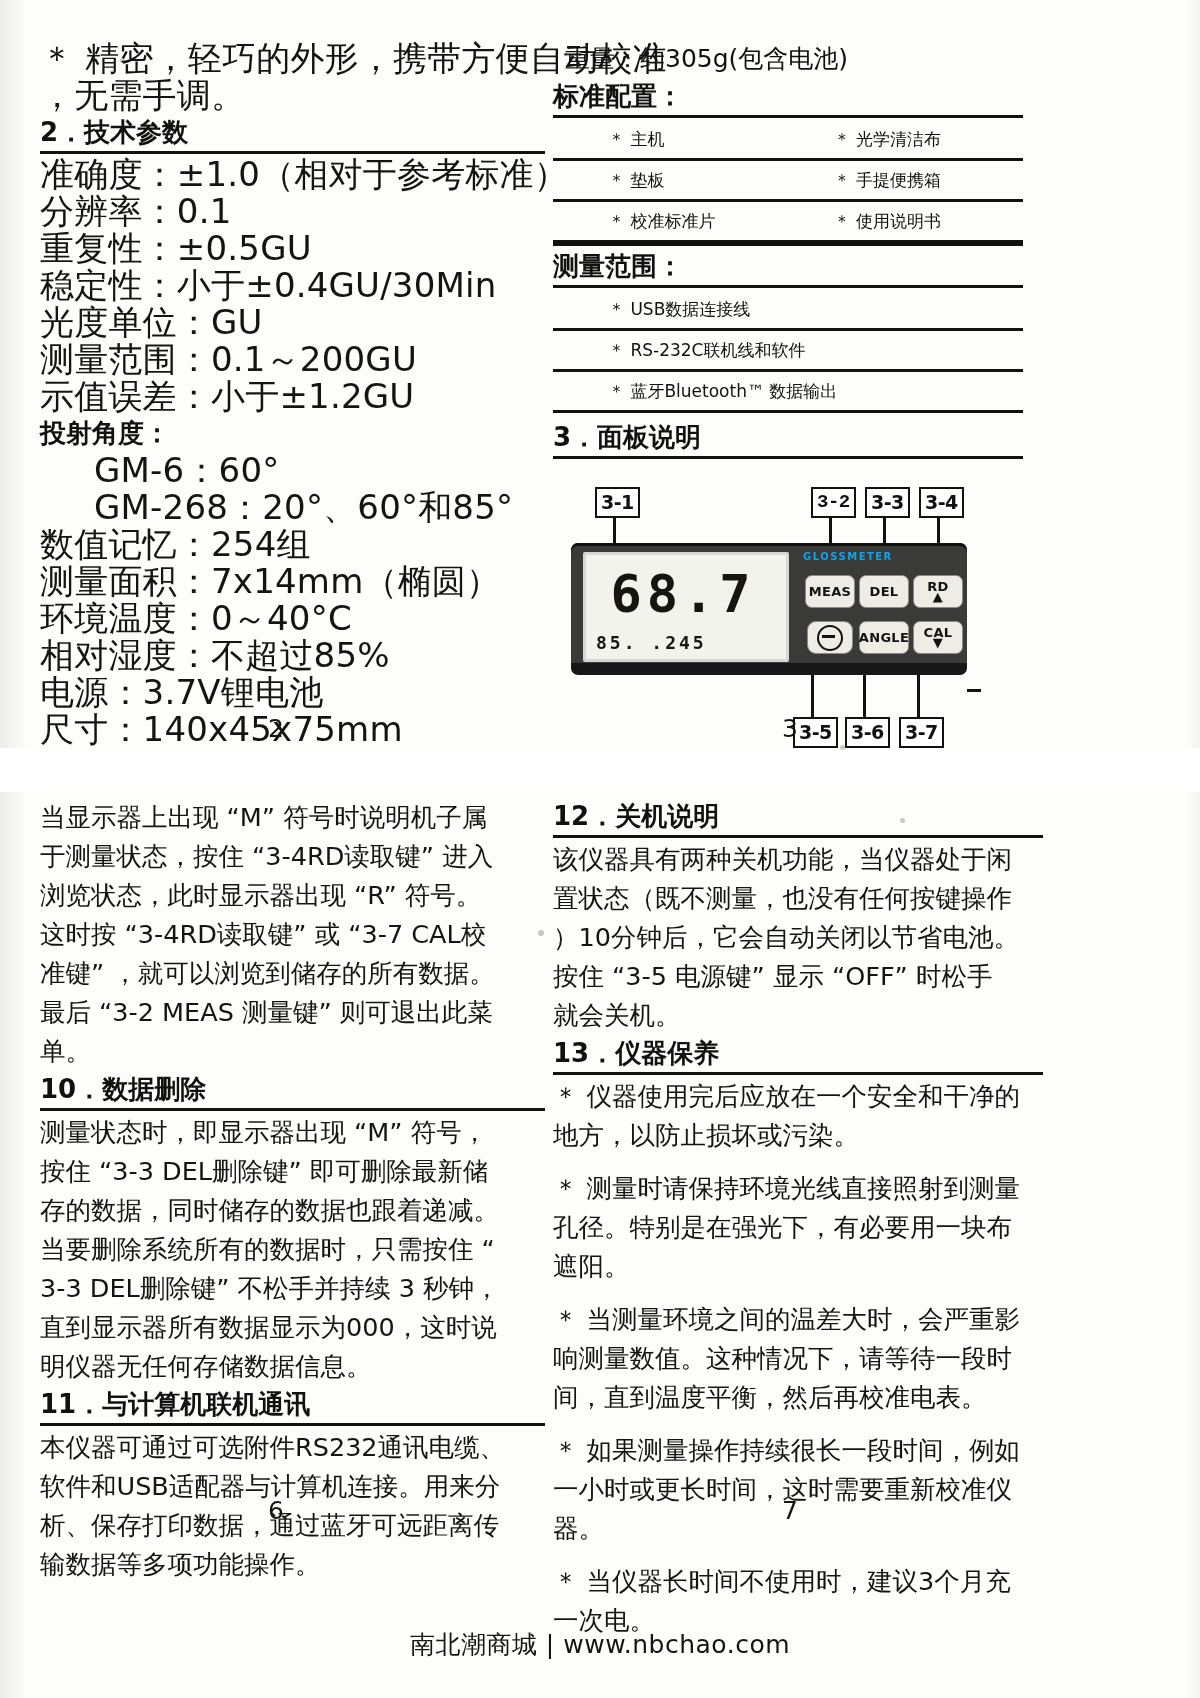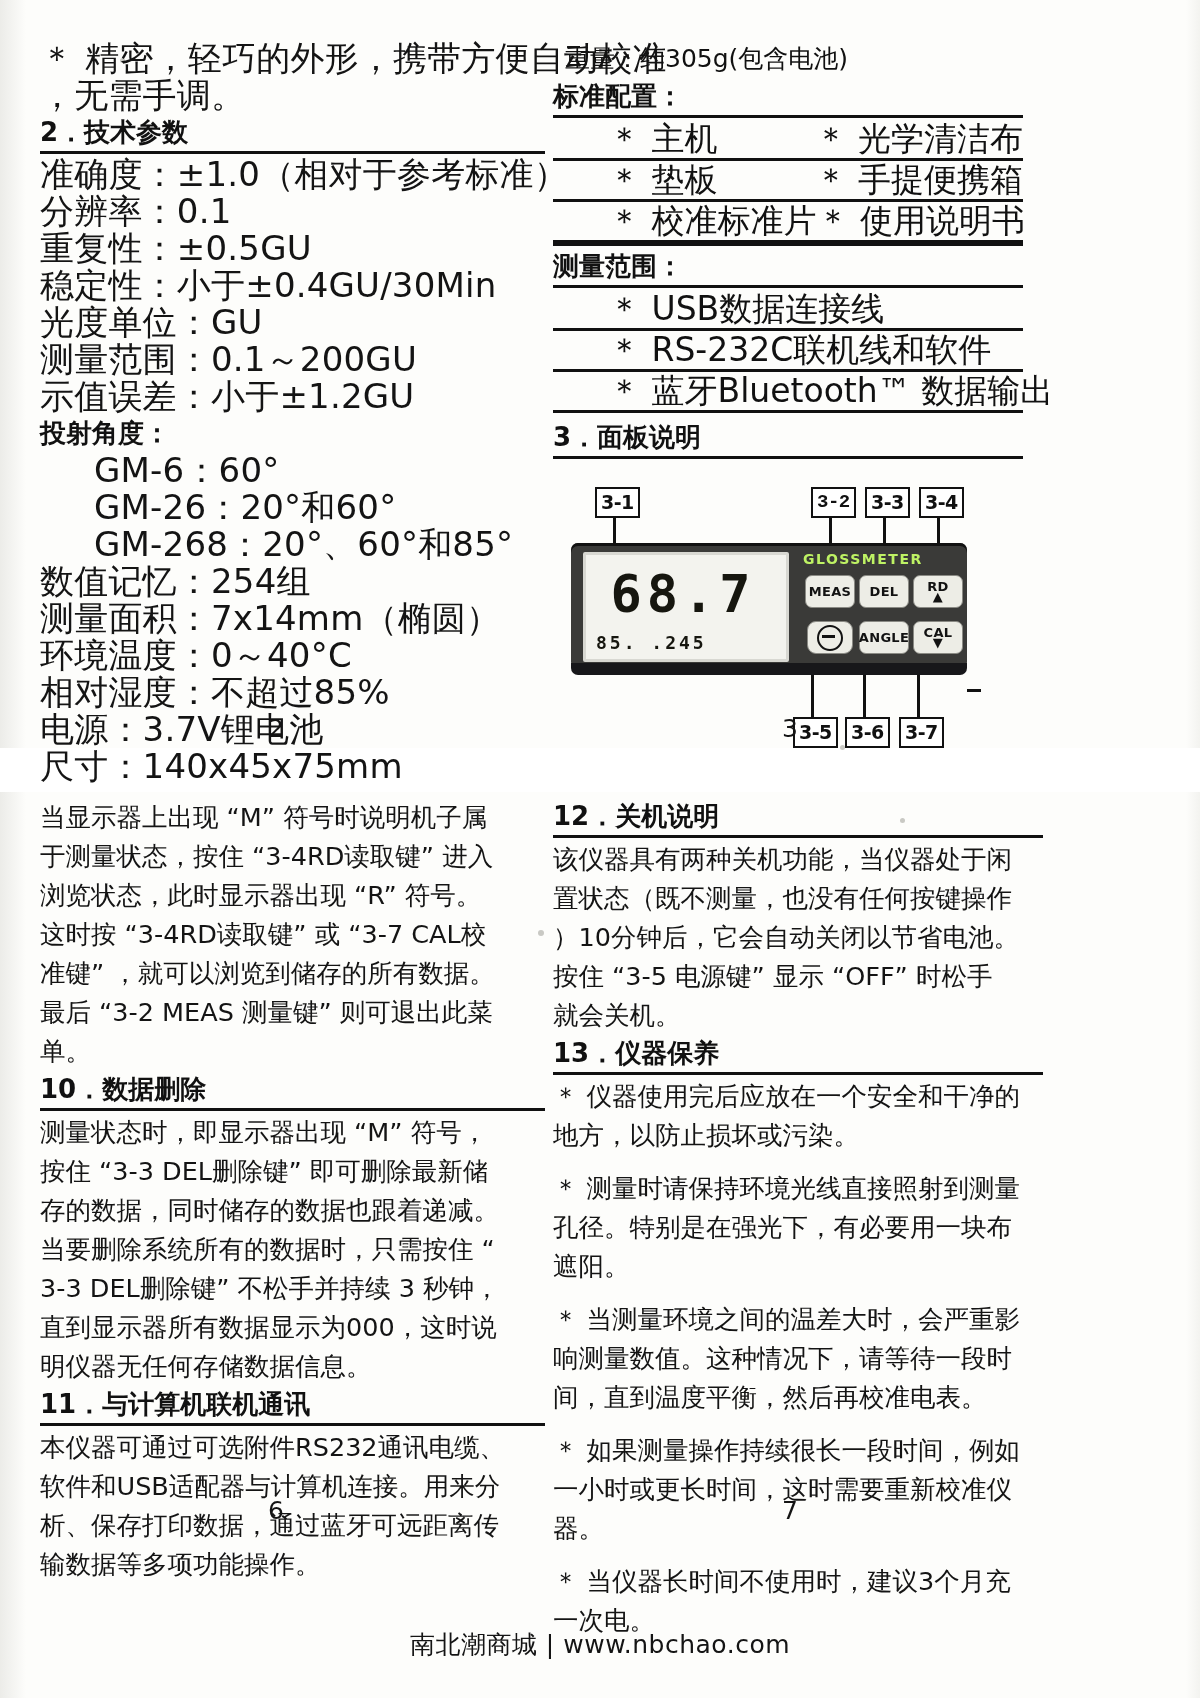--- a/index.html
+++ b/index.html
@@ -92,21 +92,21 @@
   }
 
   
   .rule {
     border-bottom: 3px solid #111;
     height: 0;
     margin: 0;
   }
   .kit-row {
     display: flex;
-    font-size: 33px;
+    font-size: 17px;
     line-height: 38px;
     white-space: nowrap;
   }
   .kit-a { width: 250px; padding-left: 55px; }
   .kit-b { width: 210px; }
 
   .weight-line {
     font-size: 25px;
     line-height: 38px;
     padding-left: 12px;
@@ -188,24 +188,24 @@
     font-size: 18px;
     font-weight: bold;
     letter-spacing: 3px;
     color: #16160f;
   }
 
   .brand {
     position: absolute;
     left: 232px;
     top: 8px;
-    font-size: 14px;
+    font-size: 10px;
     font-weight: bold;
     letter-spacing: 1.5px;
-    color: #bef264;
+    color: #0ea5e9;
     font-family: "DejaVu Sans", "Liberation Sans", sans-serif;
   }
 
   .key {
     position: absolute;
     width: 48px;
     height: 31px;
     background: #ededE6;
     border-radius: 7px;
     border: 1.5px solid #8a8a84;
@@ -305,21 +305,20 @@
     <div class="line">分辨率：0.1</div>
     <div class="line">重复性：±0.5GU</div>
     <div class="line">稳定性：小于±0.4GU/30Min</div>
     <div class="line">光度单位：GU</div>
     <div class="line">测量范围：0.1～200GU</div>
     <div class="line">示值误差：小于±1.2GU</div>
 
     <div class="plain-bold">投射角度：</div>
 
     <div class="line indent-1">GM-6：60°</div>
-    <div class="line indent-1">GM-26：20°和60°</div>
     <div class="line indent-1">GM-268：20°、60°和85°</div>
 
     <div class="line">数值记忆：254组</div>
     <div class="line">测量面积：7x14mm（椭圆）</div>
     <div class="line">环境温度：0～40°C</div>
     <div class="line">相对湿度：不超过85%</div>
     <div class="line">电源：3.7V锂电池</div>
     <div class="line">尺寸：140x45x75mm</div>
   </div>
 

